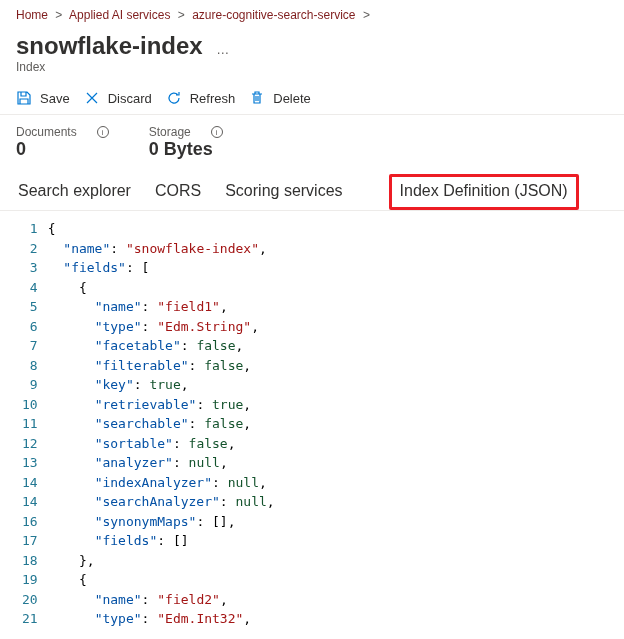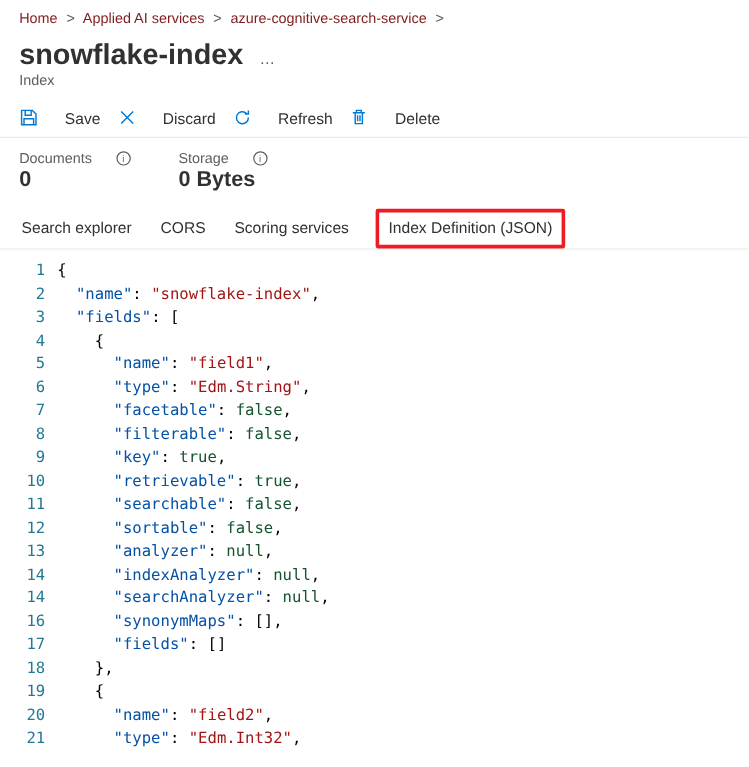--- a/index.html
+++ b/index.html
@@ -8,32 +8,32 @@
   .breadcrumb { padding: 8px 16px; font-size: 12px; }
   .breadcrumb a { color: #7f1d1d; text-decoration: none; }
   .breadcrumb .sep { color: #605e5c; margin: 0 4px; }
   
   .title-area { padding: 2px 16px 8px; }
   .title-area h1 { font-size: 24px; font-weight: 600; display: inline-block; }
   .title-area .ellipsis { margin-left: 10px; color: #605e5c; }
   .title-area .subtitle { font-size: 12px; color: #605e5c; }
   
   .toolbar { padding: 8px 16px; border-bottom: 1px solid #edebe9; display: flex; gap: 14px; align-items: center; }
-  .toolbar-btn { display: flex; align-items: center; gap: 22px; background: none; border: none; cursor: pointer; font-size: 13px; color: #323130; font-family: inherit; }
+  .toolbar-btn { display: flex; align-items: center; gap: 8px; background: none; border: none; cursor: pointer; font-size: 13px; color: #323130; font-family: inherit; }
   .toolbar-btn svg { width: 16px; height: 16px; flex-shrink: 0; }
   
   .stats { display: flex; gap: 40px; padding: 10px 16px; }
   .stat-label { font-size: 12px; color: #605e5c; display: flex; align-items: center; gap: 20px; justify-content: center; }
   .stat-value { font-size: 18px; font-weight: 600; }
   .info-icon { width: 12px; height: 12px; border: 1px solid #605e5c; border-radius: 50%; display: inline-flex; align-items: center; justify-content: center; font-size: 8px; color: #605e5c; }
   
   .tabs { display: flex; gap: 20px; padding: 4px 16px 0; border-bottom: 1px solid #edebe9; }
-  .tab { padding: 8px 2px; font-size: 13px; cursor: pointer; border-bottom: 2px solid transparent; }
+  .tab { padding: 8px 2px; font-size: 16px; cursor: pointer; border-bottom: 2px solid transparent; }
   .tab.active { border-bottom: 2px solid #0078d4; }
-  .tab.highlighted { border: 3px solid #ed1c24; padding: 5px 8px; border-radius: 2px; }
+  .tab.highlighted { border: 3px solid #ed1c24; padding: 5px 8px; border-radius: 2px; margin-left: 24px; }
   
   .code-area { display: flex; margin: 8px 16px; font-family: Consolas, Monaco, monospace; font-size: 13px; line-height: 1.5; }
   .gutter { background: #fff; text-align: right; padding: 0 10px 0 6px; color: #237893; user-select: none; }
   .gutter div { height: 19.5px; }
   .code { flex: 1; white-space: pre; }
   .code div { height: 19.5px; }
   .tok-brace { color: #000; }
   .tok-key { color: #0451a5; }
   .tok-str { color: #a31515; }
   .tok-bool { color: #14532d; }

